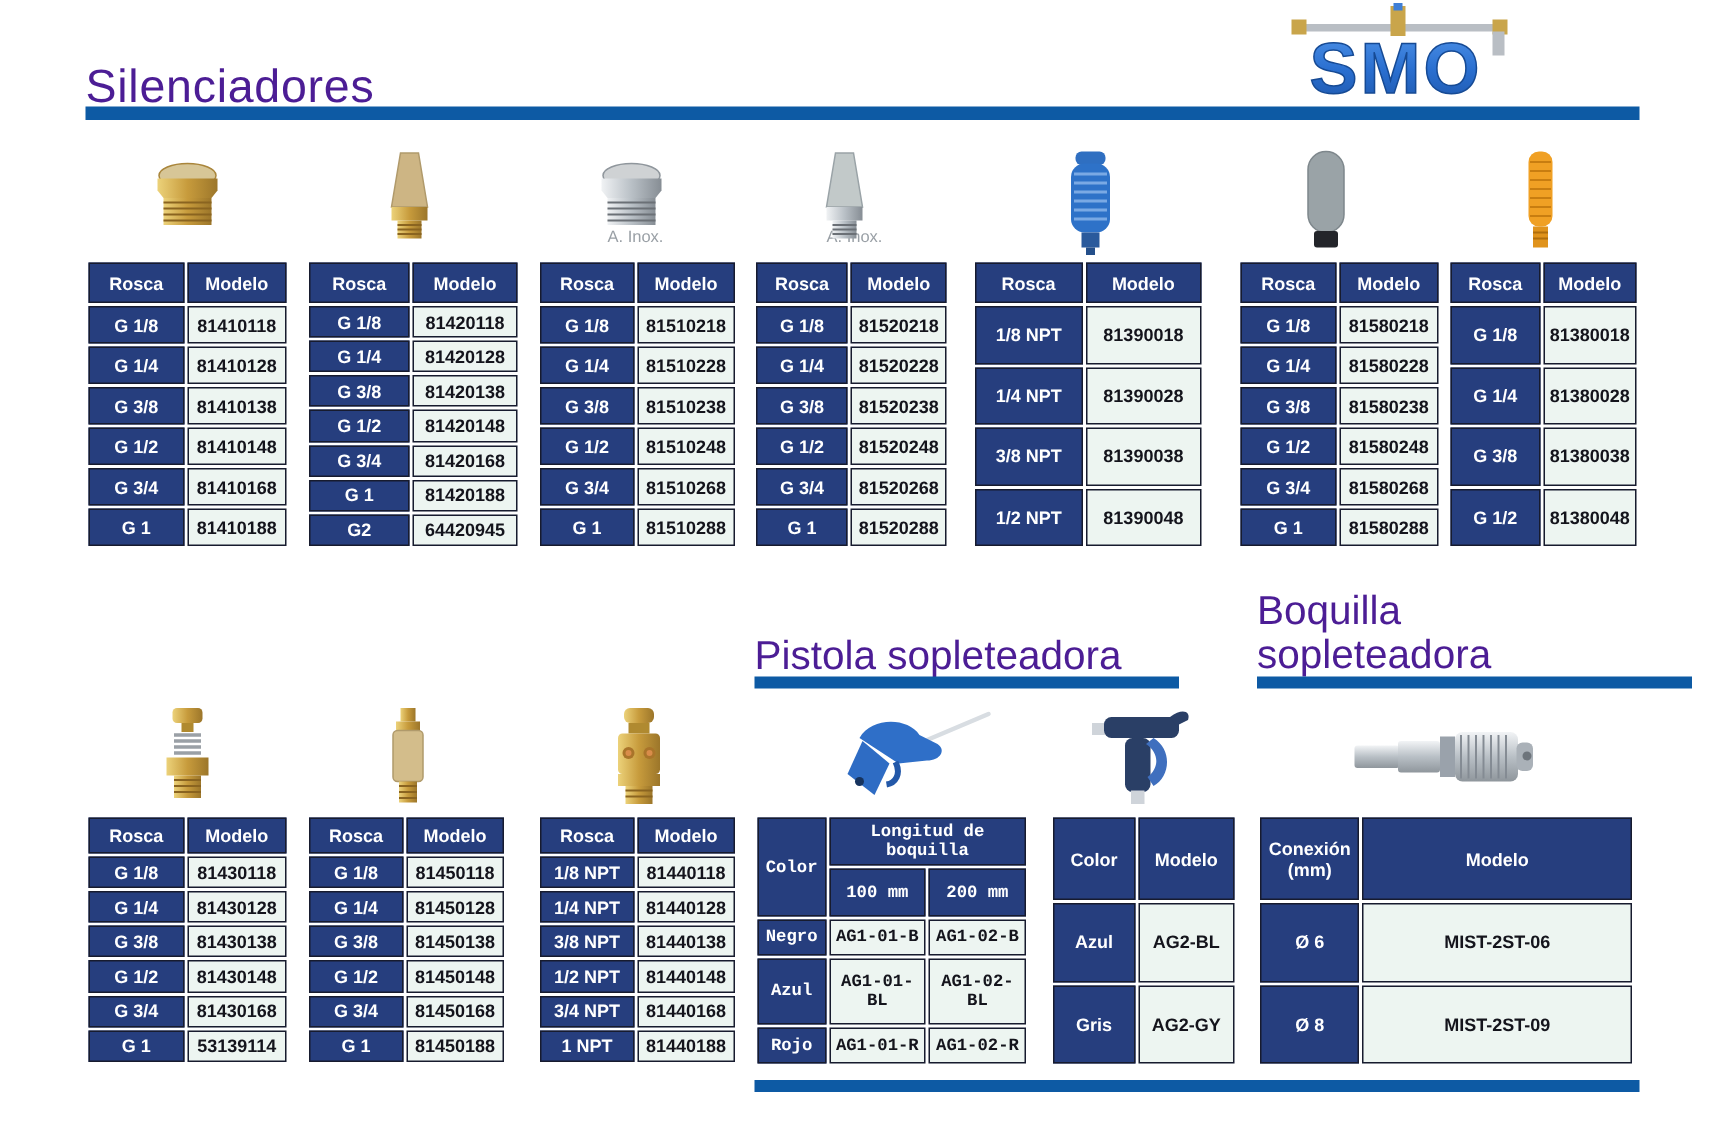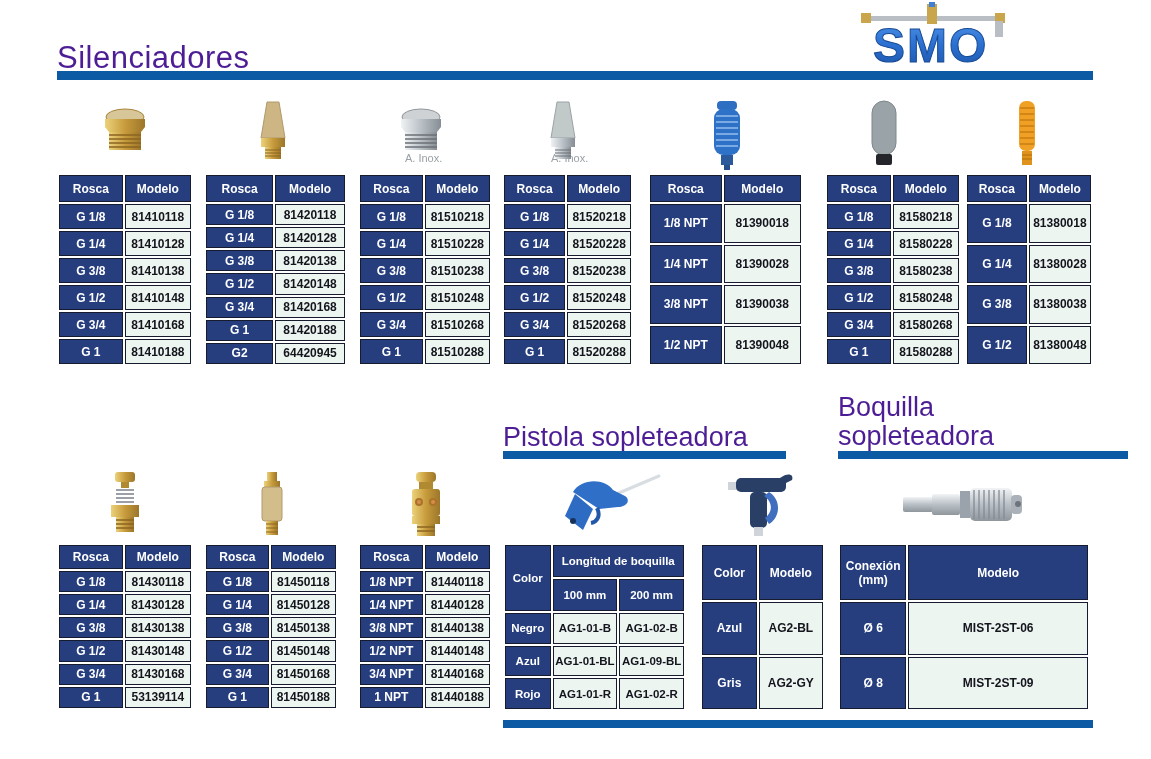--- a/index.html
+++ b/index.html
@@ -13,21 +13,21 @@
   .pimg{position:absolute;}
   .ptable{position:absolute;}
   .ptable table{width:100%;height:100%;border-collapse:separate;border-spacing:2px;table-layout:fixed;}
   .ptable th,.ptable td{border:1.6px solid #171b2e;text-align:center;vertical-align:middle;padding:0 1px;overflow:hidden;}
   .ptable th{background:#263e7e;color:#ffffff;font-size:12px;font-weight:bold;}
   .ptable td{background:#edf5f1;color:#14141c;font-size:12px;font-weight:bold;}
   .ptable thead tr{height:27px;}
   .small-head thead tr{height:24px;}
   .two-head thead tr{height:32px;}
   .big-head thead tr{height:55px;}
-  .tight td, .tight th{font-size:11.5px;}
+  .tight td, .tight th{font-size:11.5px;font-family:Liberation Mono, monospace;}
   .logo{position:absolute;}
 </style>
 </head>
 <body>
 
 <div class="page">
 
   <div class="title title-main" style="left:57px;top:40px;">Silenciadores</div>
   <div class="bar" style="left:57px;top:71px;width:1036px;height:9px;"></div>
 
@@ -629,21 +629,21 @@
       </thead>
       <tbody>
           <tr>
             <th>Negro</th>
             <td>AG1-01-B</td>
             <td>AG1-02-B</td>
           </tr>
           <tr>
             <th>Azul</th>
             <td>AG1-01-BL</td>
-            <td>AG1-09-BL</td>
+            <td>AG1-02-BL</td>
           </tr>
           <tr>
             <th>Rojo</th>
             <td>AG1-01-R</td>
             <td>AG1-02-R</td>
           </tr>
         </tbody>
       </table>
   </div>
 

